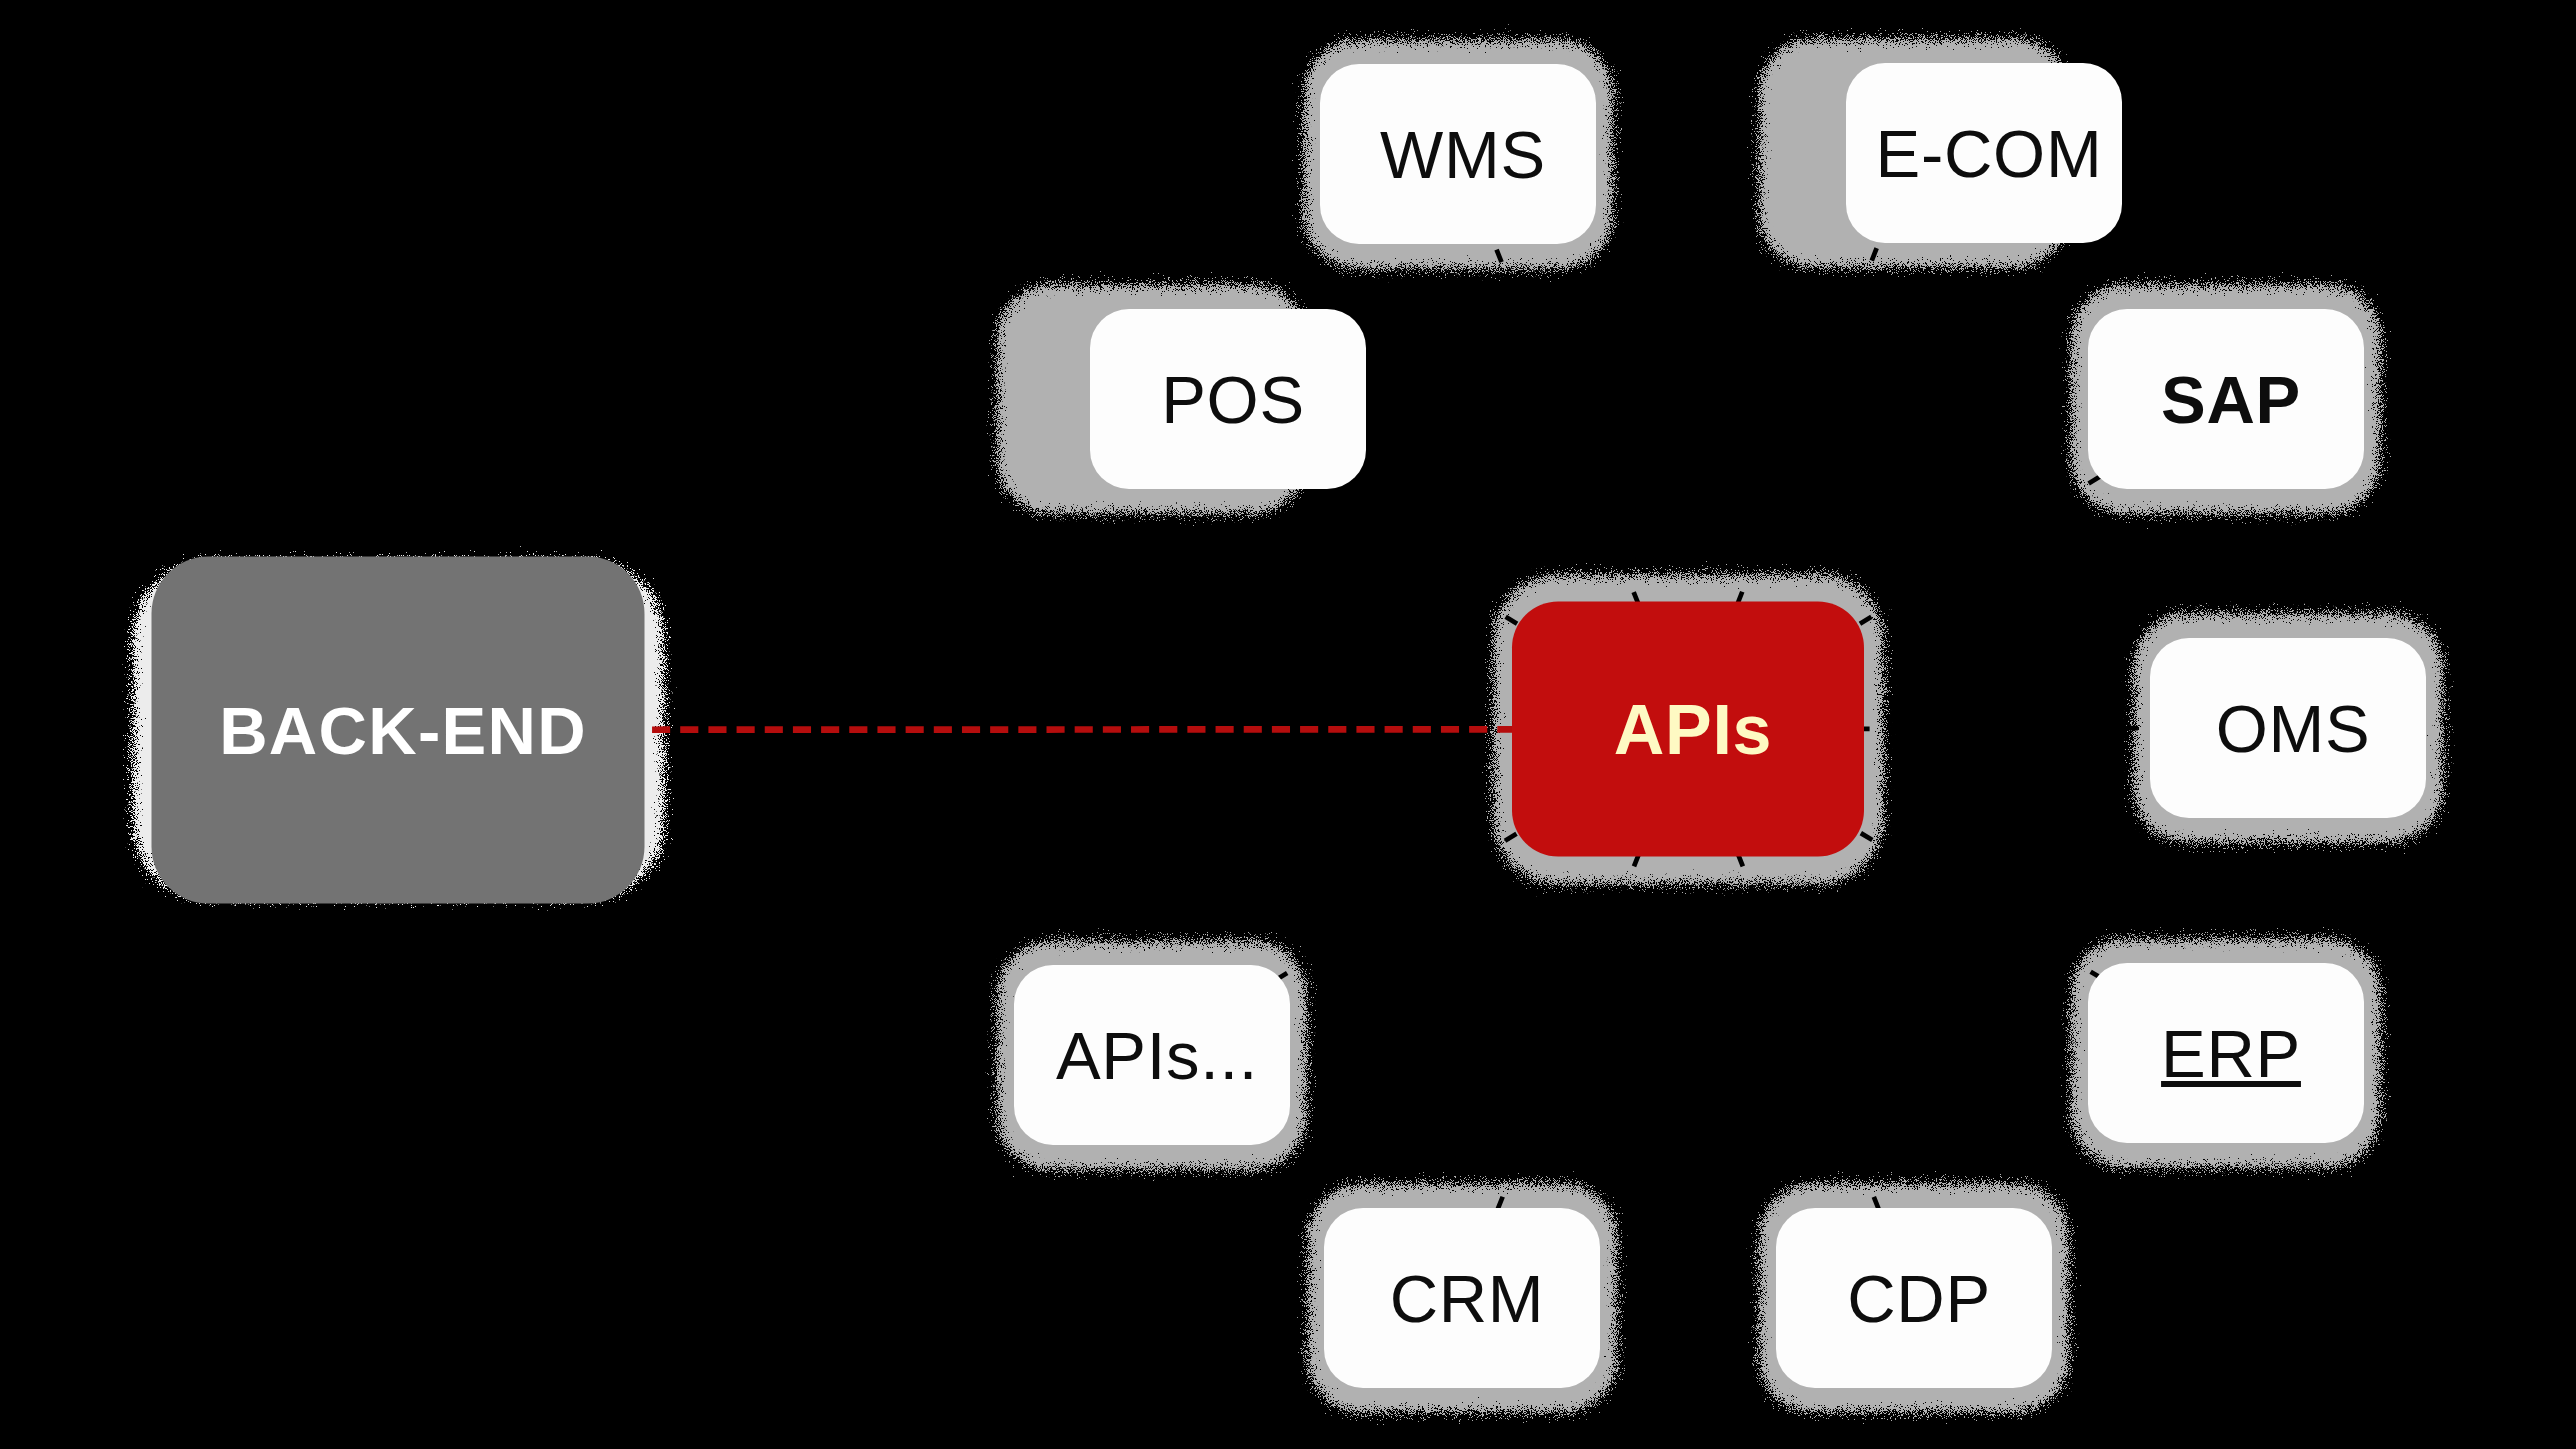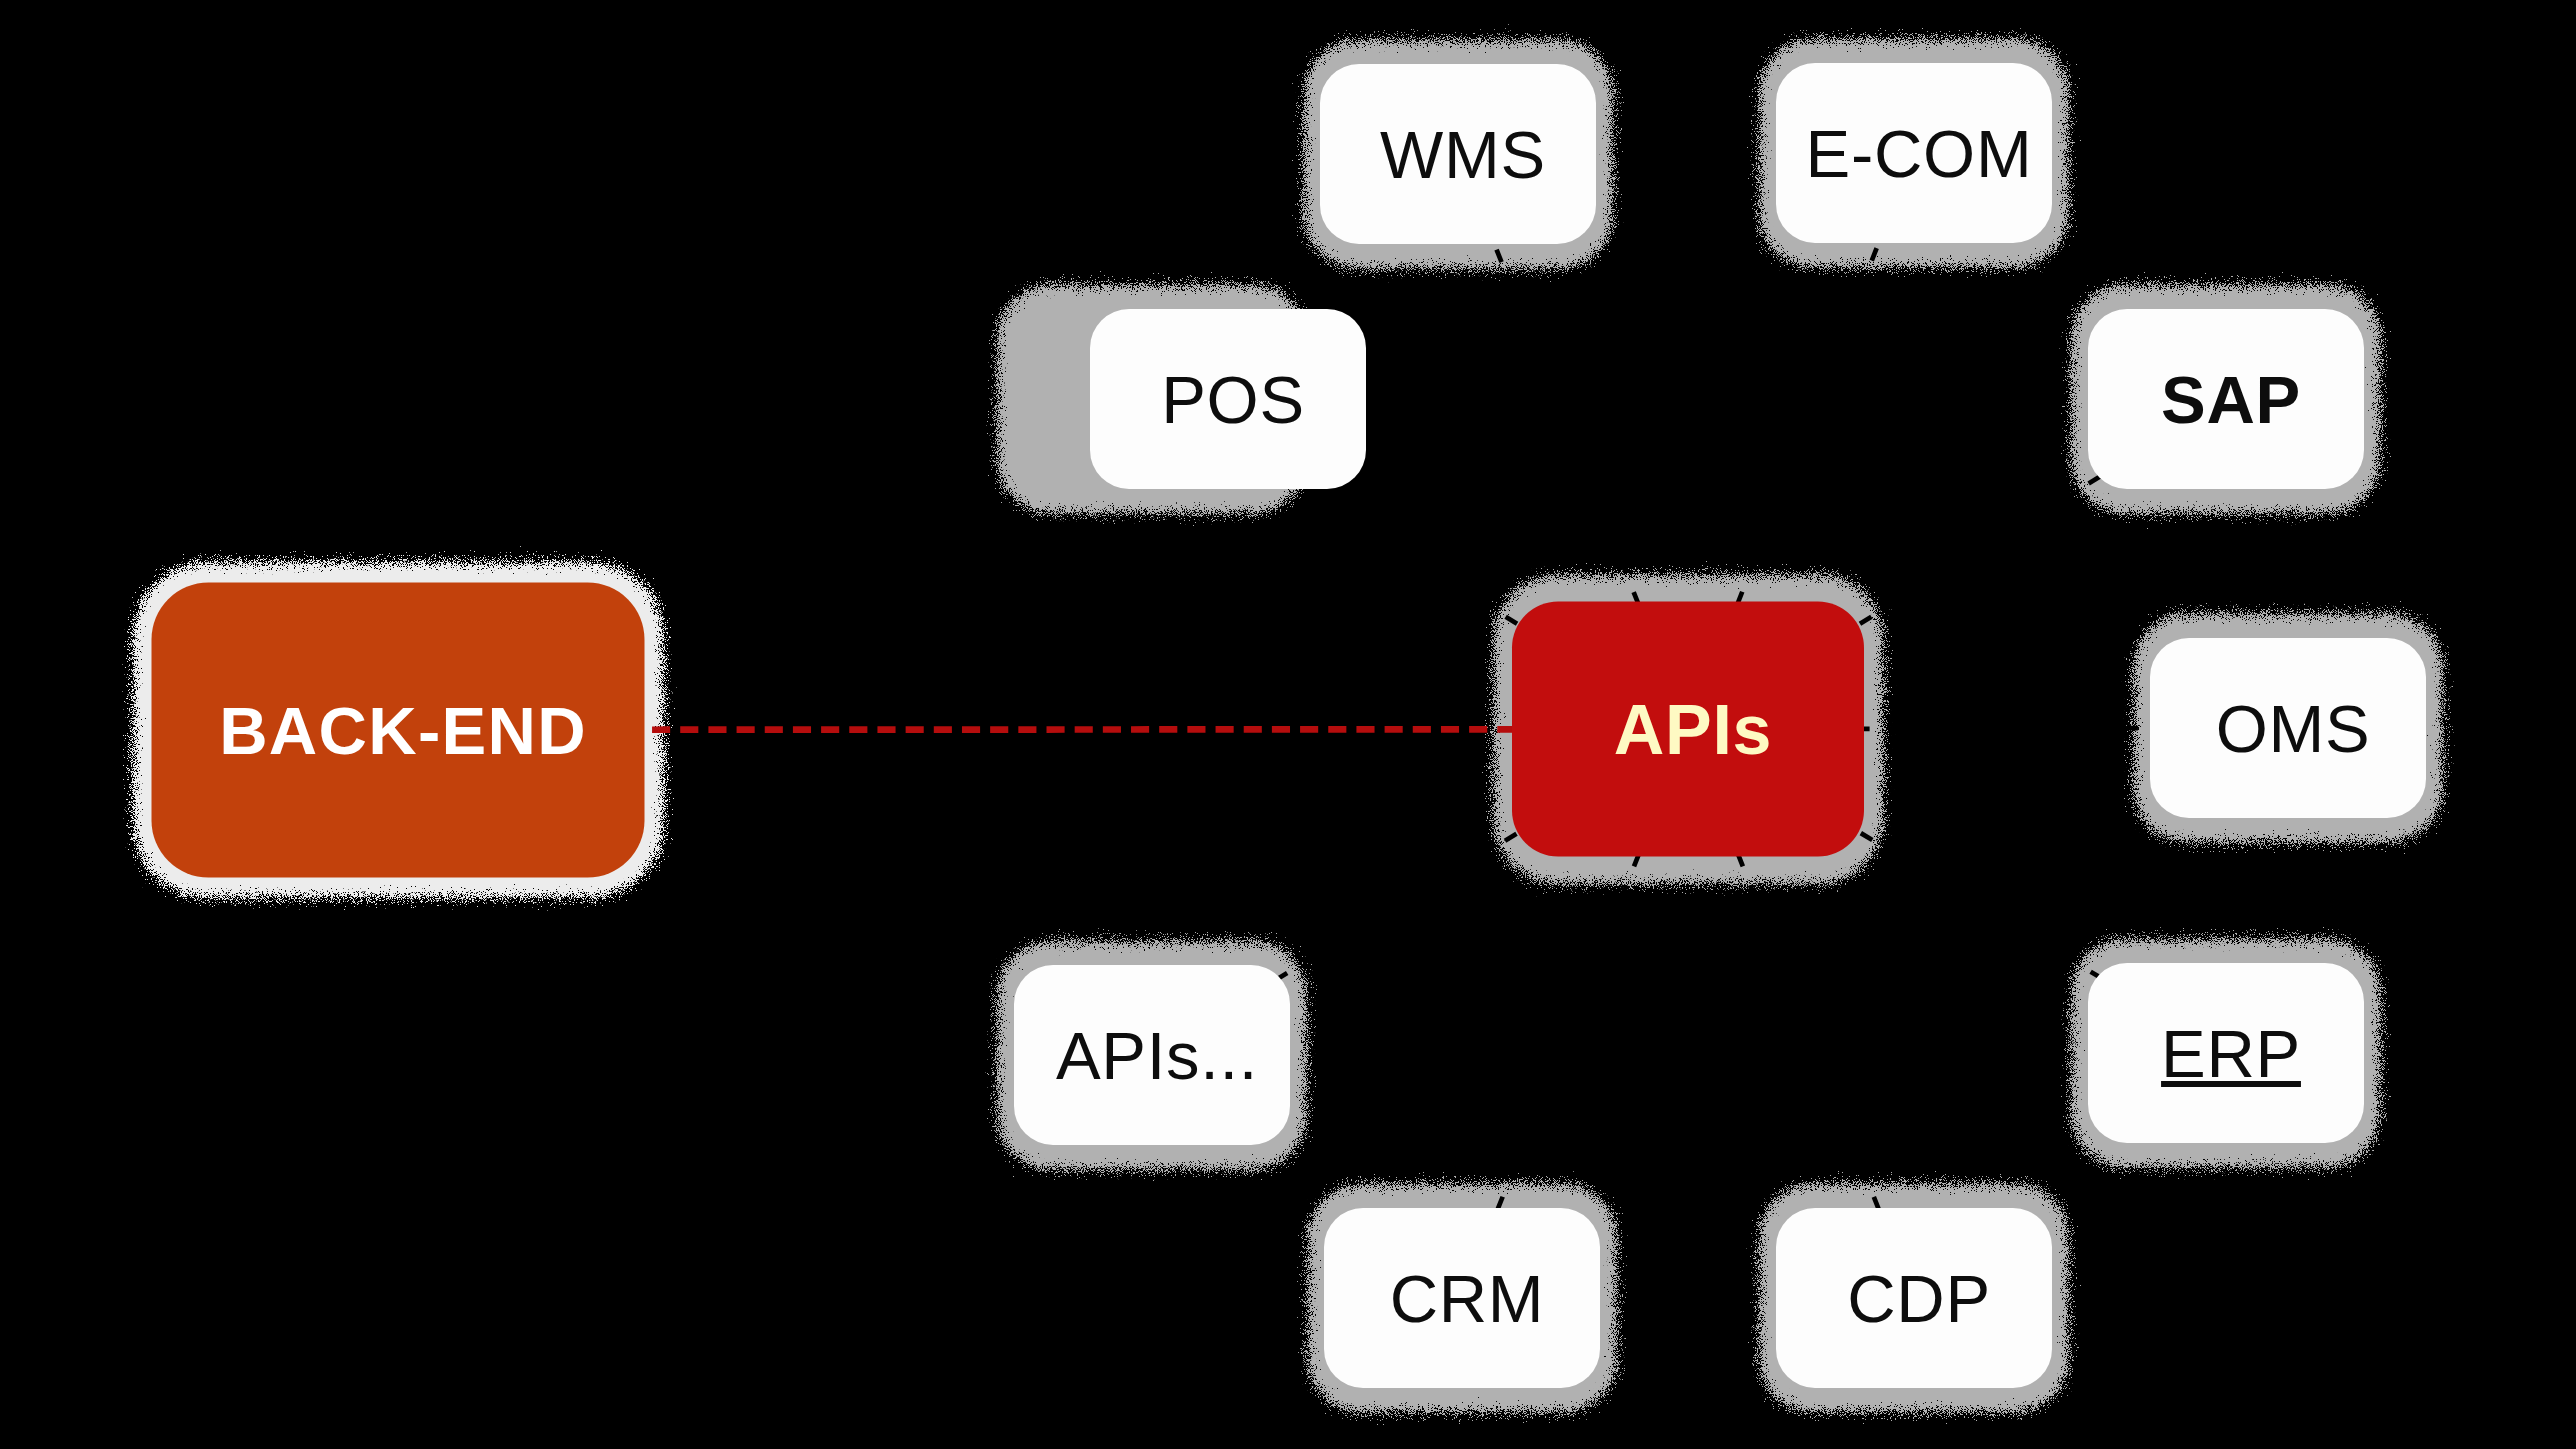--- a/index.html
+++ b/index.html
@@ -36,23 +36,23 @@
     height: 180px;
     border-radius: 39px;
     background: #fdfdfd;
     color: #0d0d0d;
     font-size: 67px;
     font-weight: 400;
     letter-spacing: 0.7px;
   }
   .inner.backend {
     width: 483px;
-    height: 295px;
+    height: 347px;
     border-radius: 57px;
-    background: #c2410c;
+    background: #737373;
     color: #ffffff;
     font-size: 67px;
     font-weight: 700;
     letter-spacing: 1.3px;
   }
   .inner.hub {
     width: 342px;
     height: 255px;
     border-radius: 46px;
     background: #c20d0d;
@@ -111,21 +111,21 @@
   </div>
 
   <div class="inner hub" style="left:1688px; top:729px;">
     <span class="label">APIs</span>
   </div>
 
   <div class="inner satellite" style="left:1458px; top:154px;">
     <span class="label">WMS</span>
   </div>
 
-  <div class="inner satellite" style="left:1914px; top:153px;">
+  <div class="inner satellite" style="left:1984px; top:153px;">
     <span class="label">E-COM</span>
   </div>
 
   <div class="inner satellite" style="left:1184px; top:399px;margin-left:44px;">
     <span class="label">POS</span>
   </div>
 
   <div class="inner satellite" style="left:2226px; top:399px;font-weight:bold;">
     <span class="label">SAP</span>
   </div>

